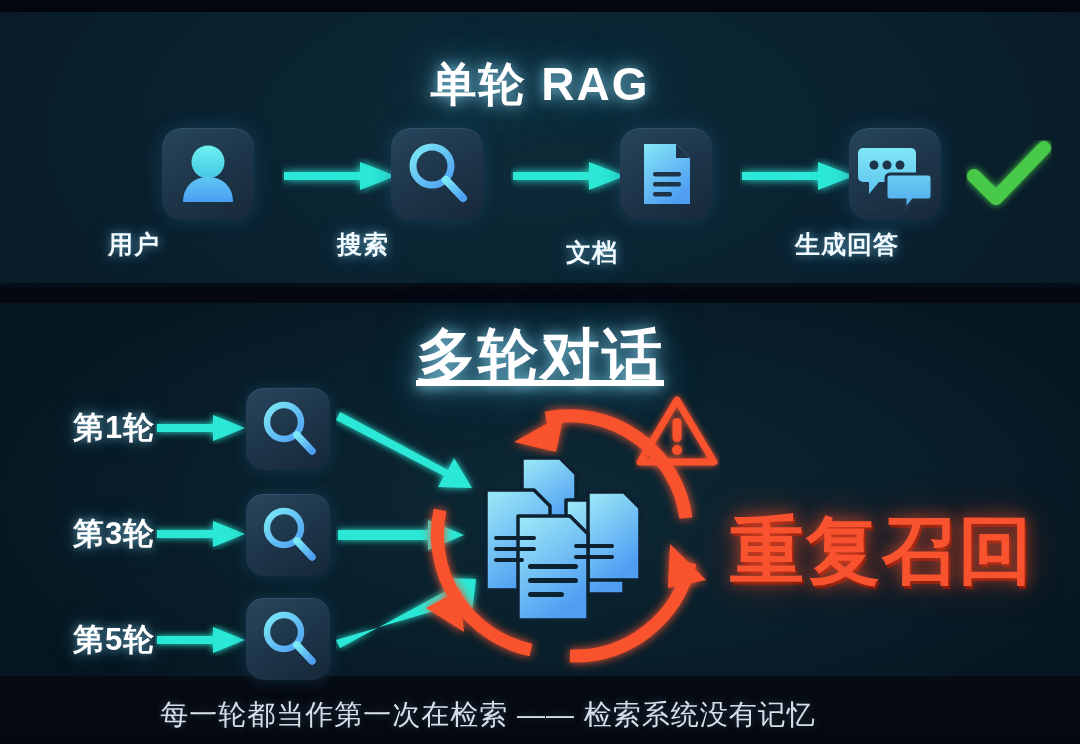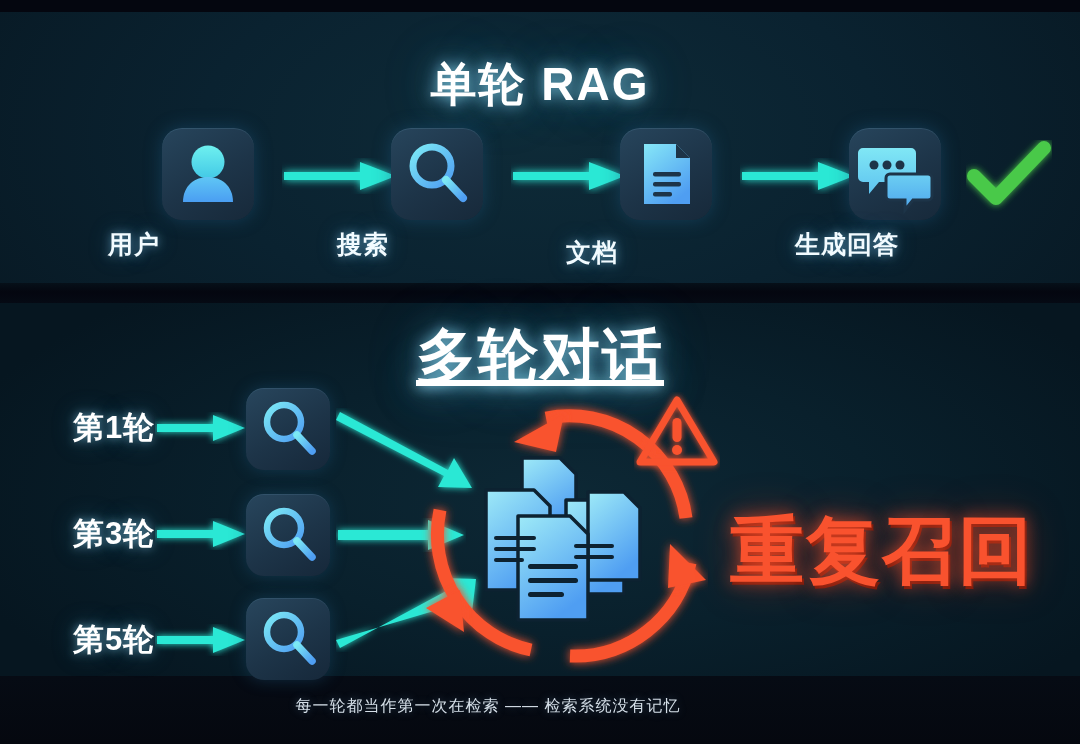--- a/index.html
+++ b/index.html
@@ -74,21 +74,21 @@
   .warn{position:absolute;}
   #dup-text{
     position:absolute;left:730px;top:486px;width:330px;
     color:#f9522e;font-size:74px;font-weight:bold;letter-spacing:2px;
     text-shadow:0 0 16px rgba(249,82,46,.75),0 0 40px rgba(230,50,20,.45),2px 3px 0 rgba(120,20,5,.85);
     white-space:nowrap;
     margin-top:16px;
   }
   #footnote{
     position:absolute;left:0;top:696px;width:976px;text-align:center;
-    color:#d5dfe8;font-size:16px;letter-spacing:1px;
+    color:#d5dfe8;font-size:28px;letter-spacing:1px;
     text-shadow:0 0 8px rgba(120,170,210,.35);
   }
 </style>
 </head>
 <body>
 
 <div id="stage">
 
   <div class="band-top"></div>
   <div class="sec-bottom-bg"></div>

